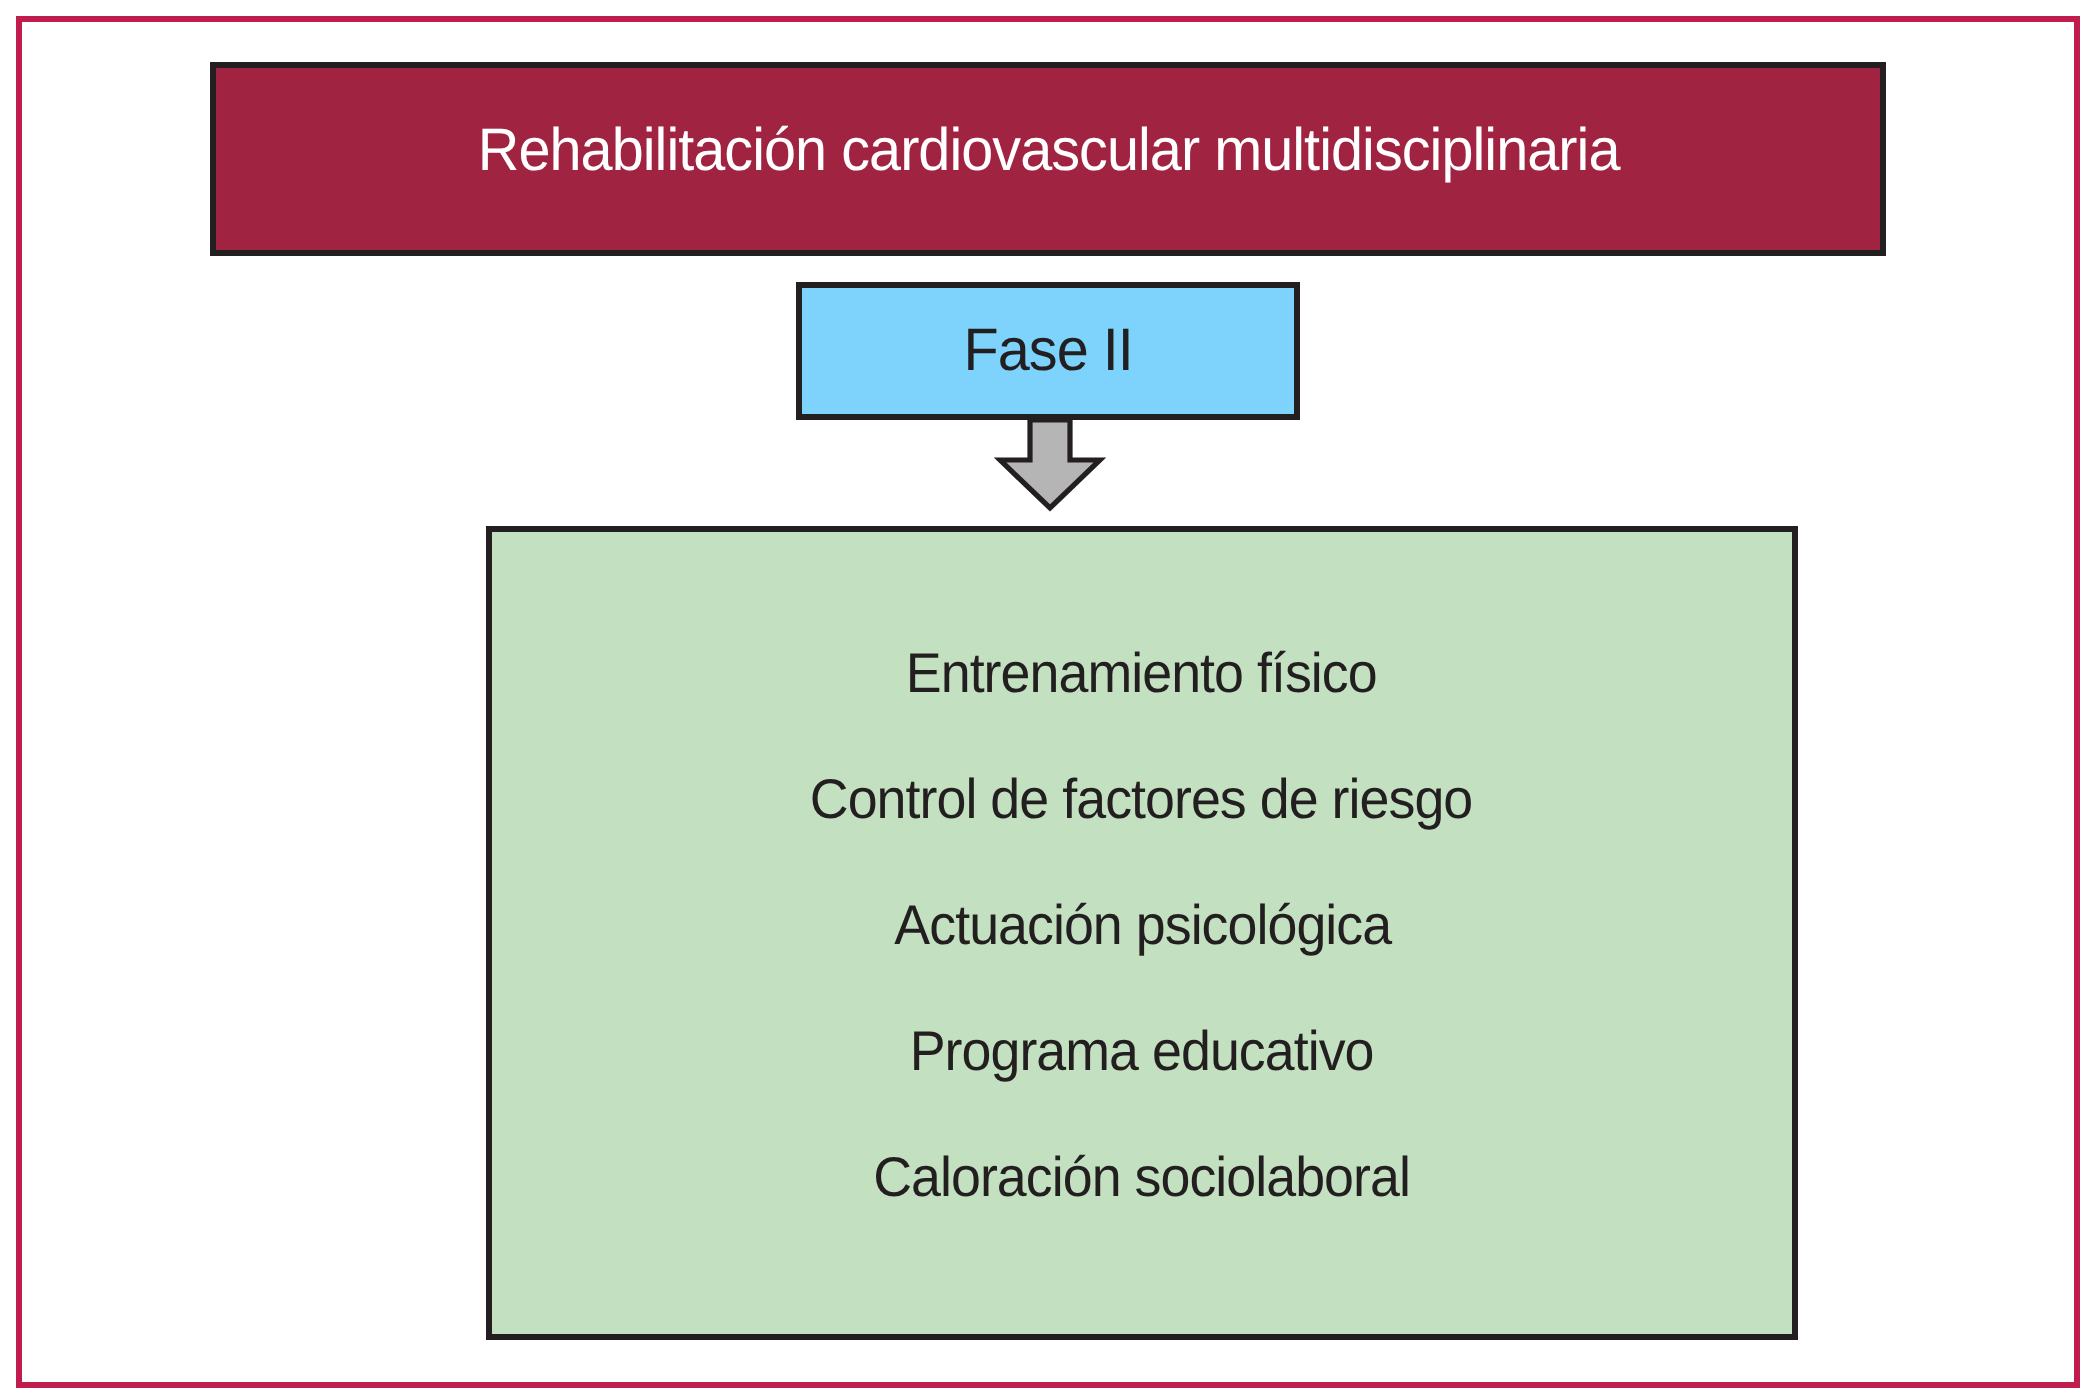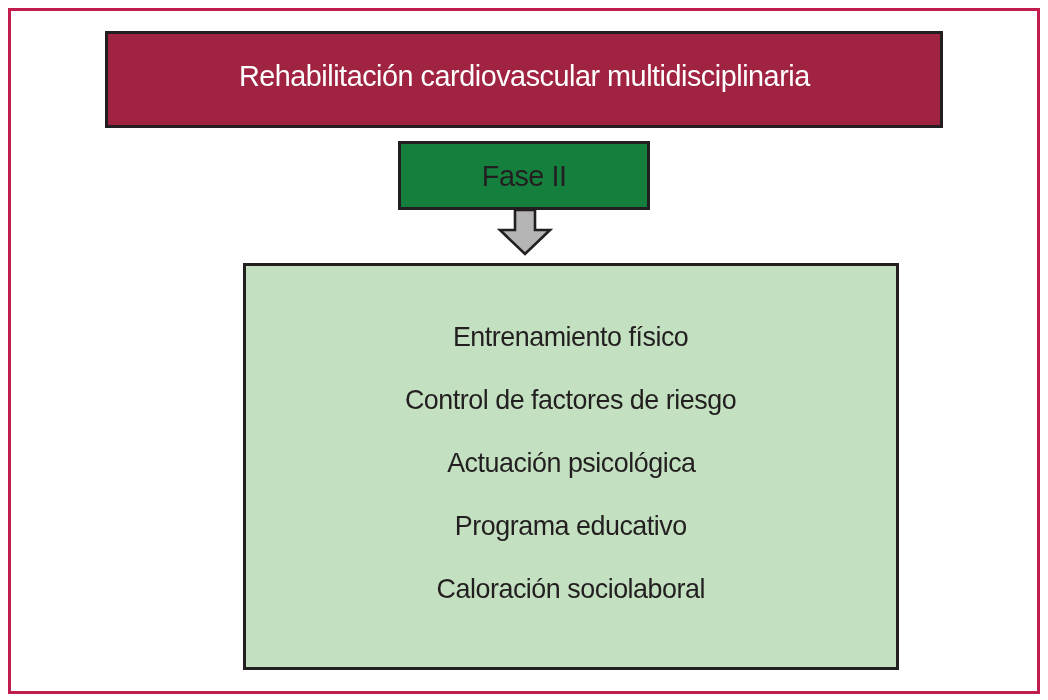--- a/index.html
+++ b/index.html
@@ -45,21 +45,21 @@
     font-size: 30px;
     letter-spacing: -0.5px;
     transform: scaleX(0.96) translateY(-4px);
     white-space: nowrap;
   }
   .phase-box {
     left: 398px;
     top: 141px;
     width: 252px;
     height: 69px;
-    background: #15803d; 
+    background: #7dd3fc; 
   }
   .phase-box .phase-text {
     color: #231F20;
     font-size: 30px;
     letter-spacing: -0.5px;
     transform: scaleX(0.96);
     white-space: nowrap;
   }
   .arrow-wrap {
     position: absolute;

